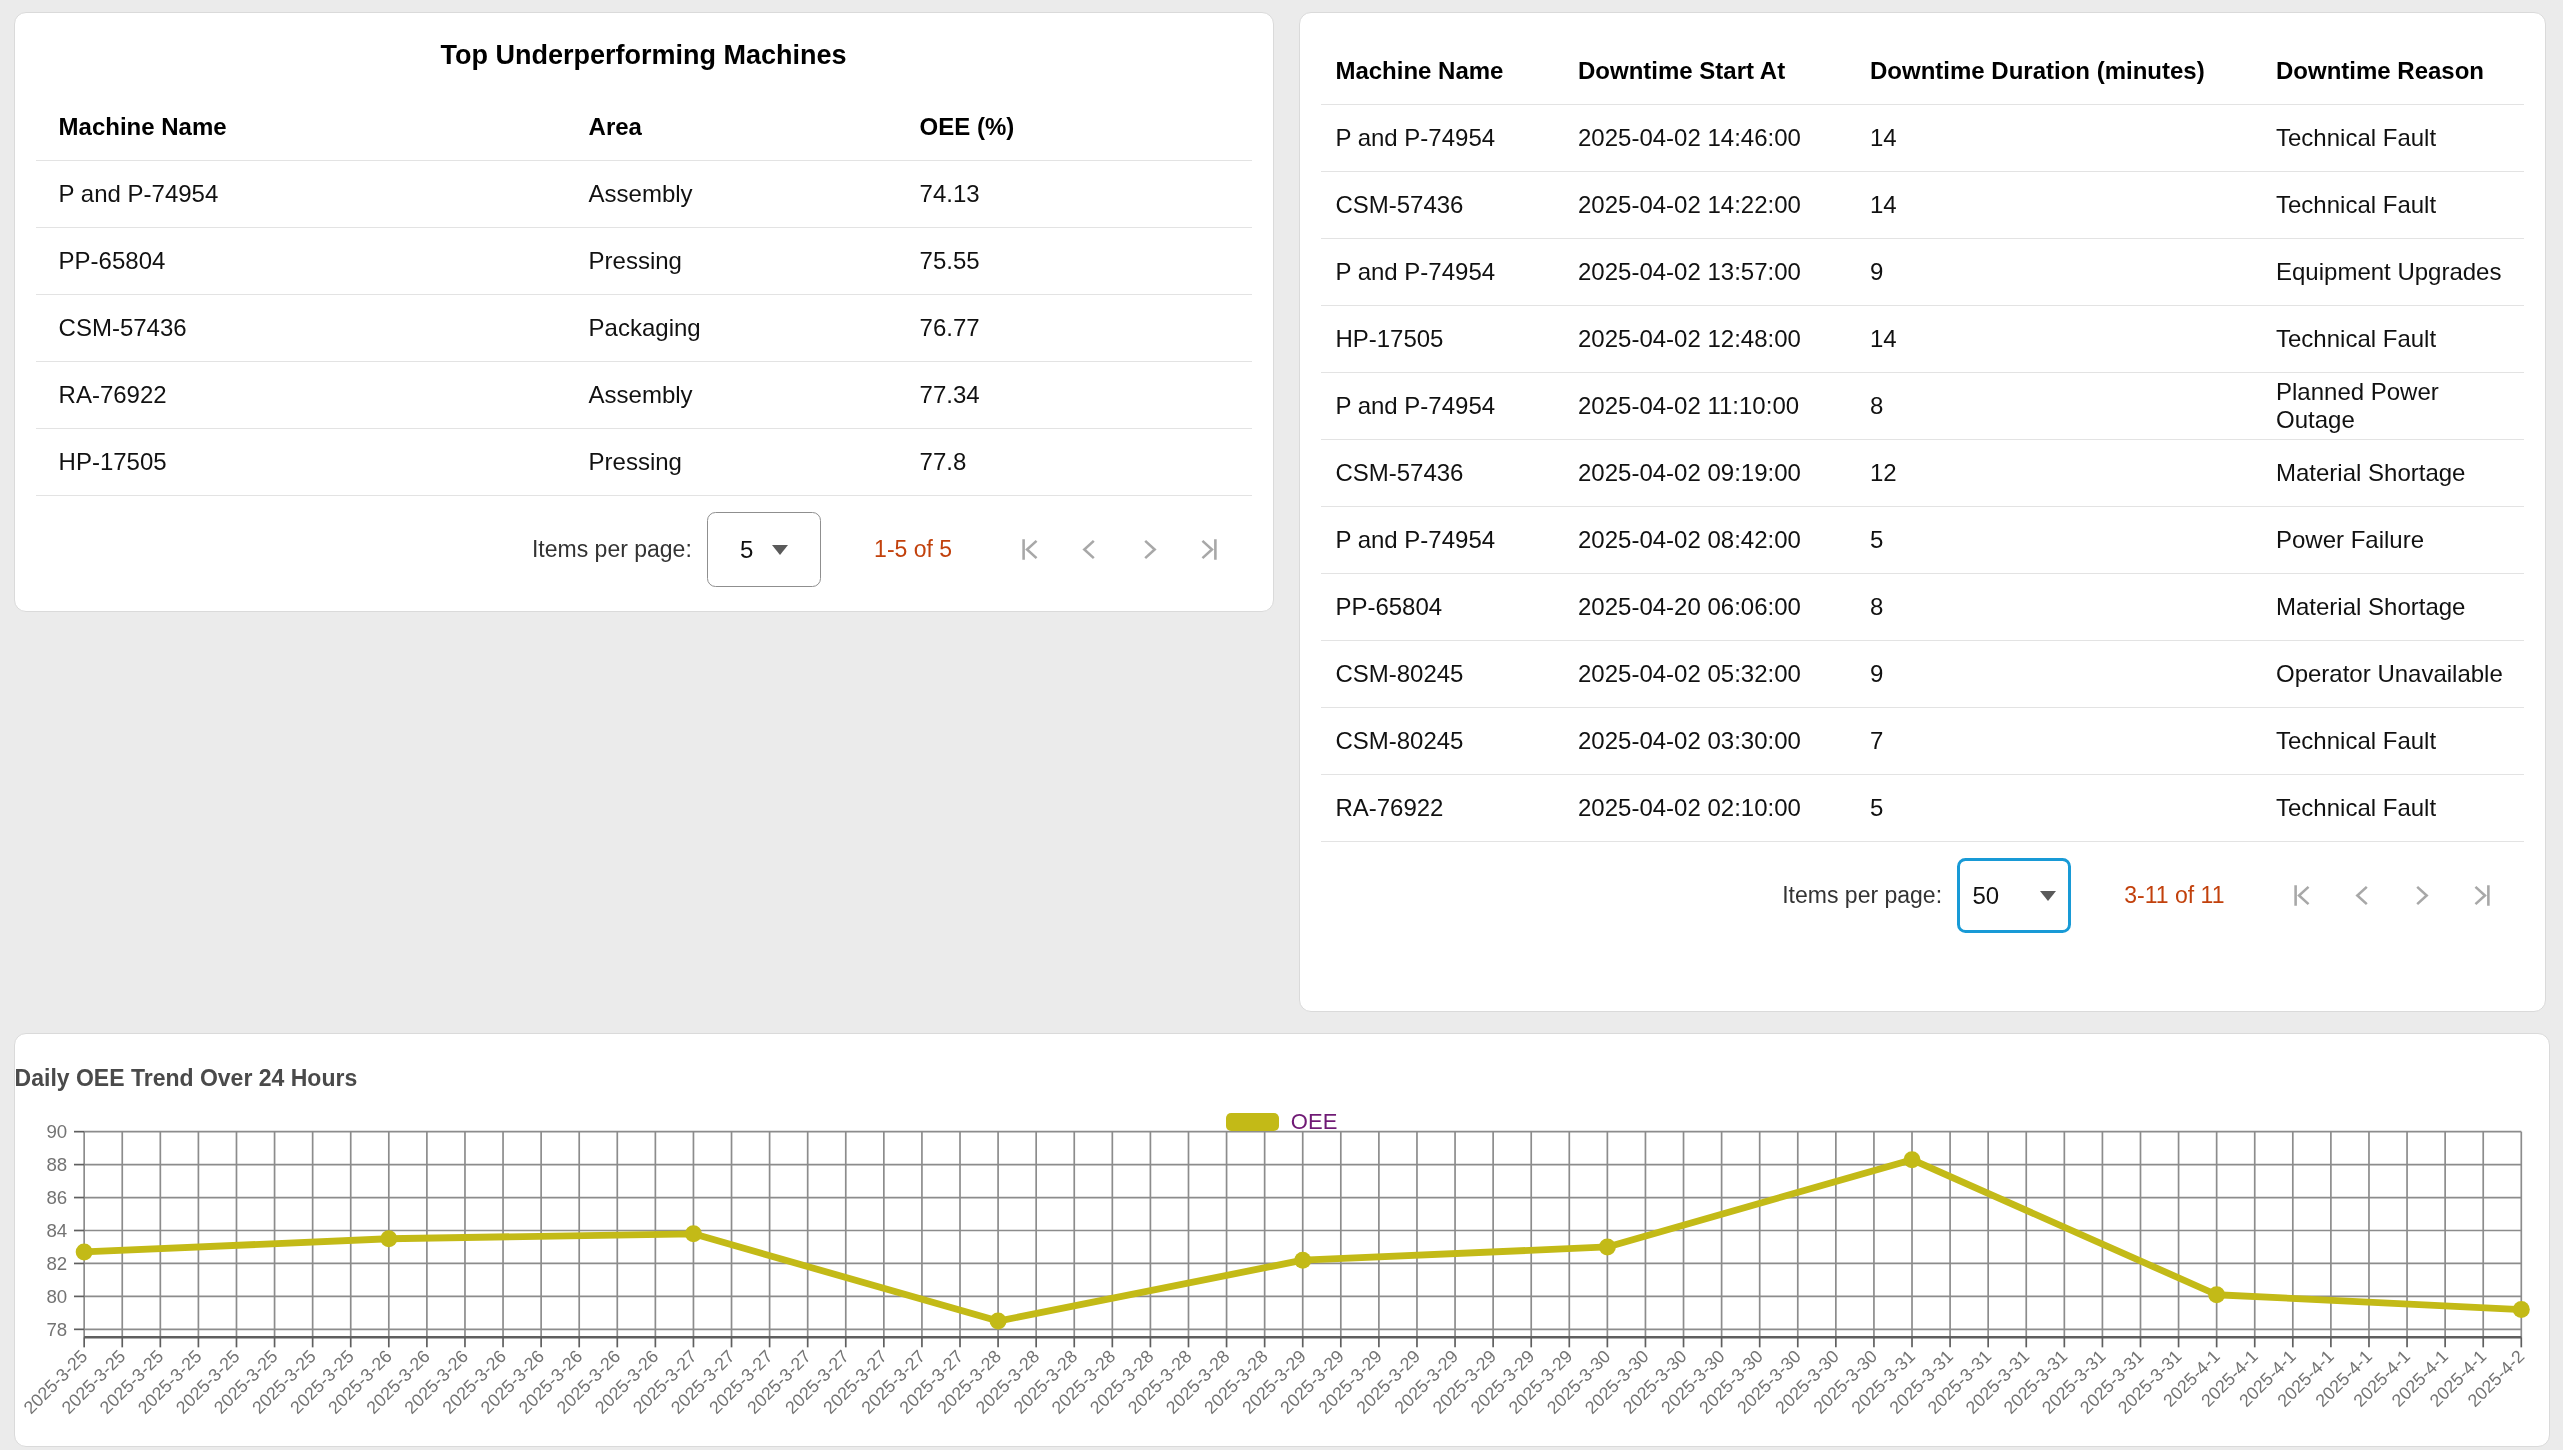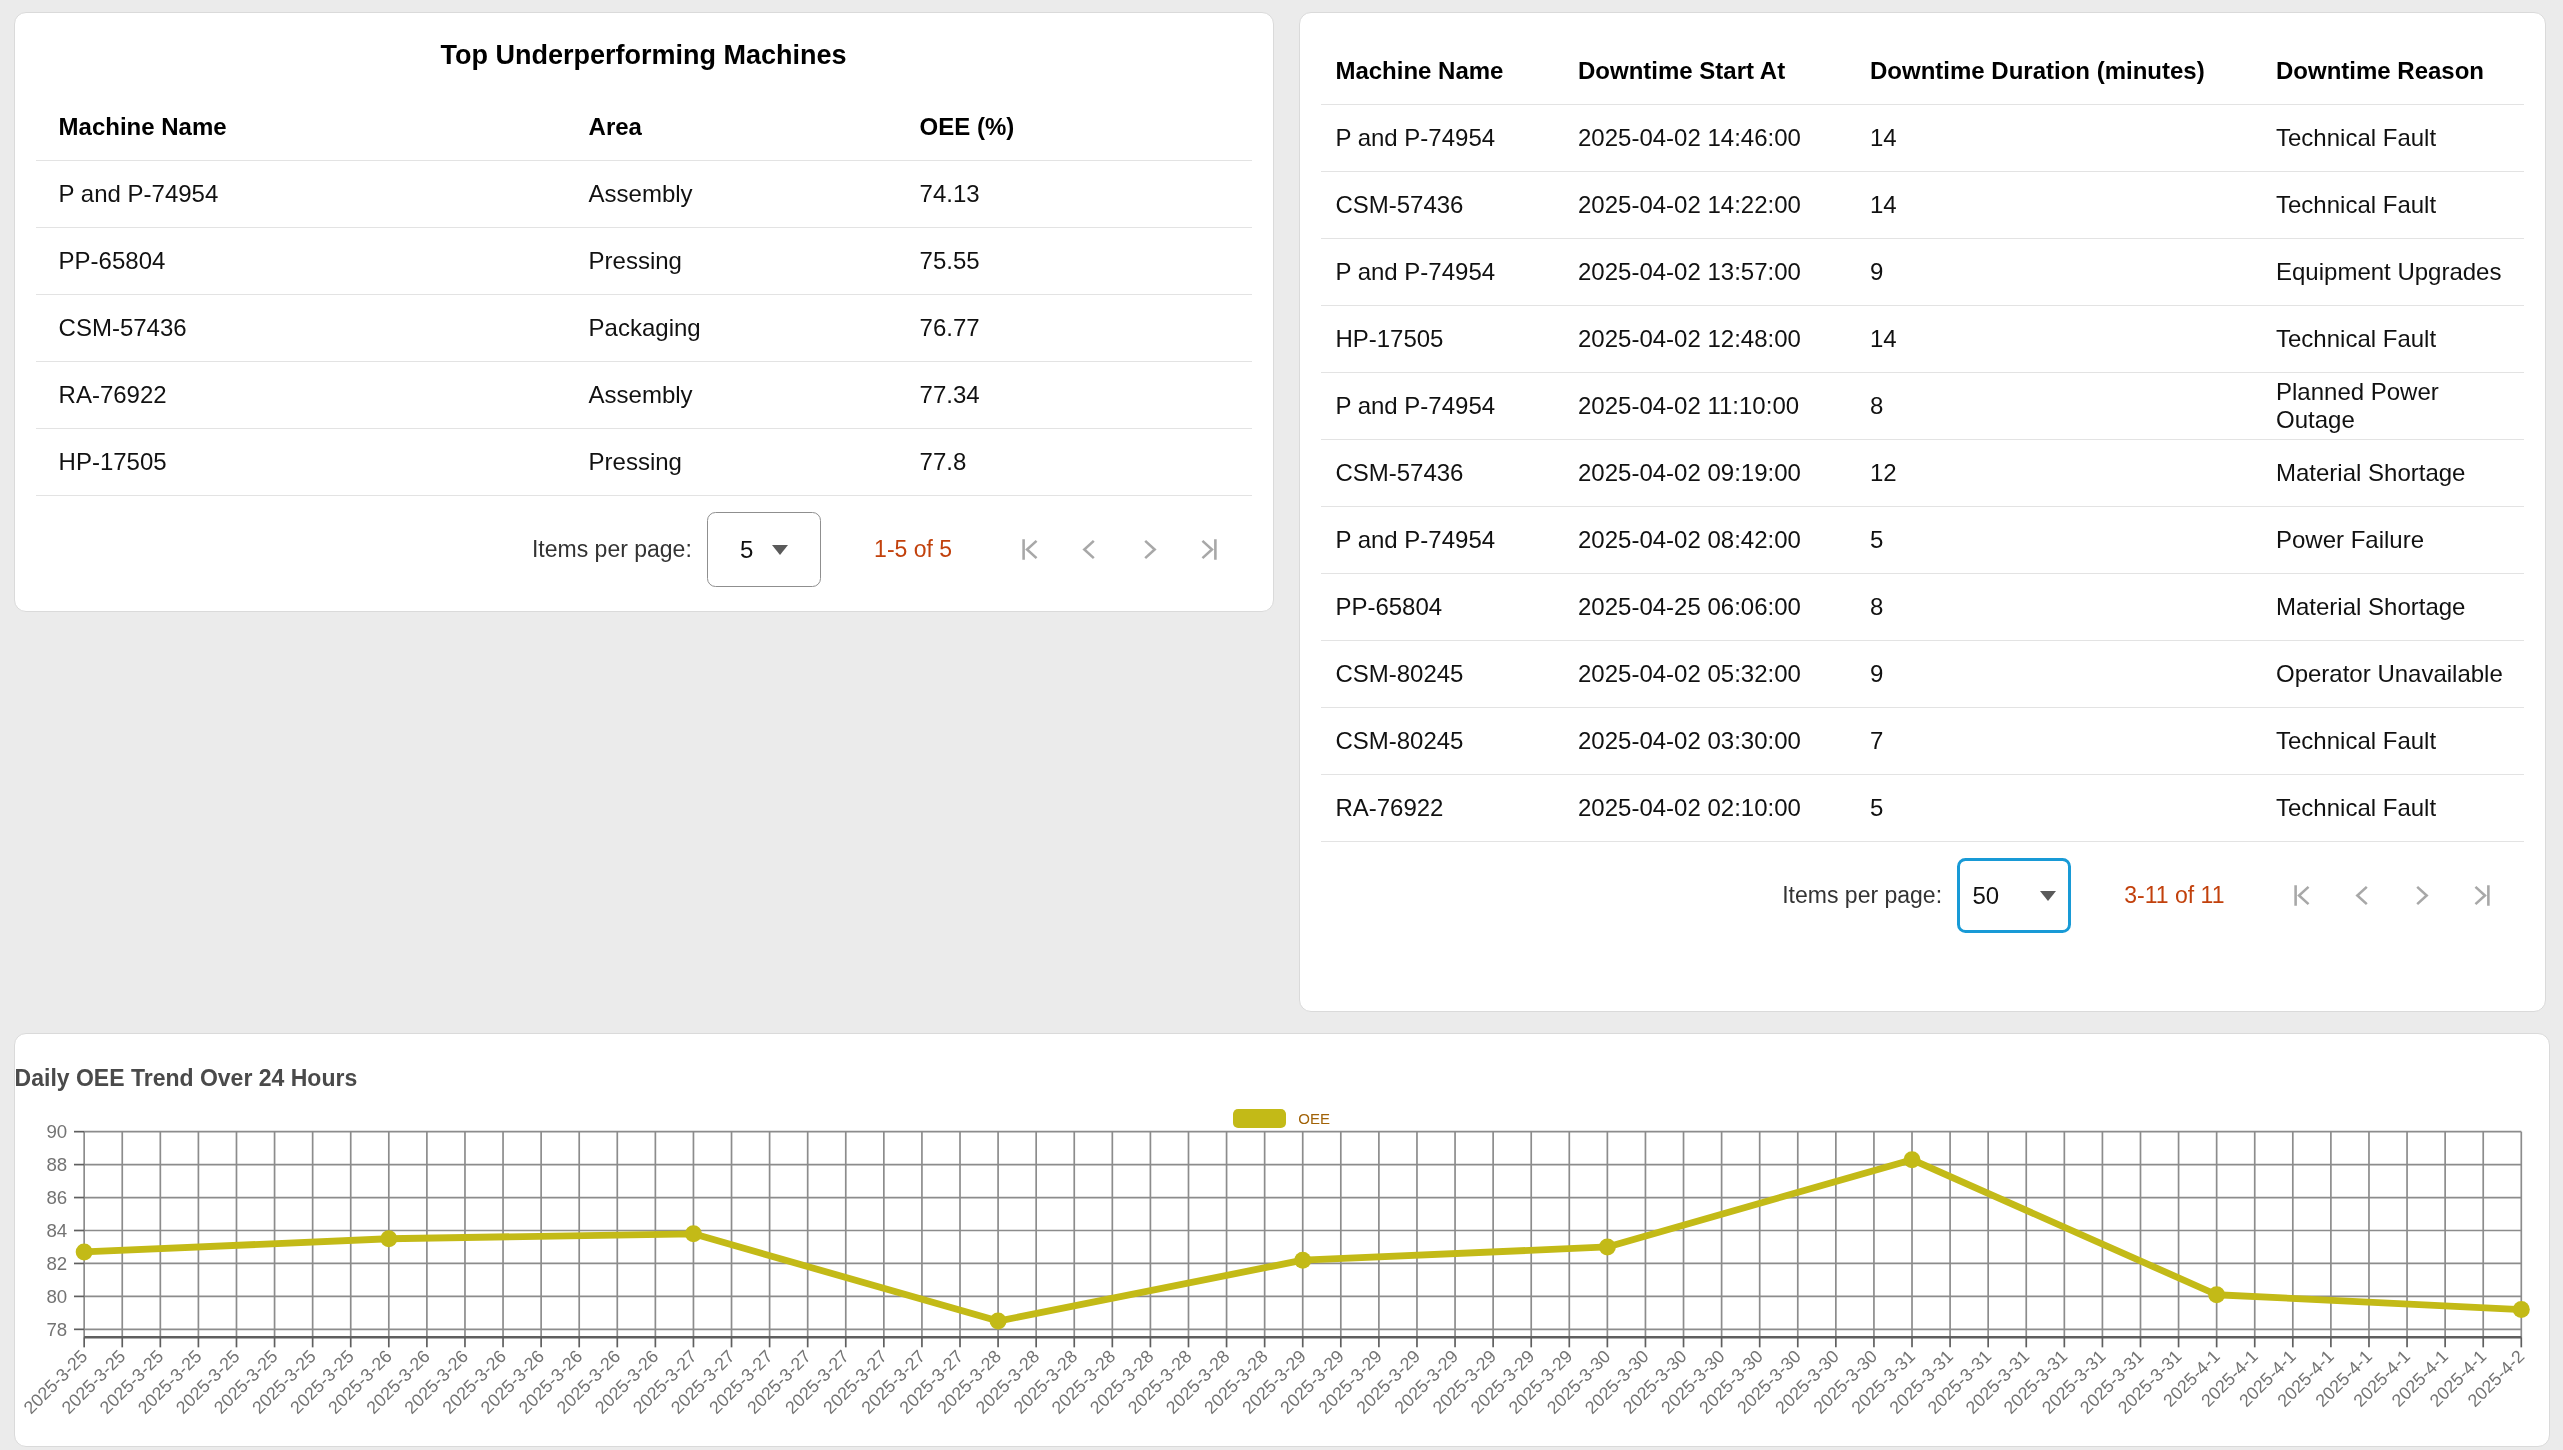--- a/index.html
+++ b/index.html
@@ -92,21 +92,21 @@
   #chart-title {
     position:absolute; left:0; top:31px; width:100%;
     text-align:left;
     font-size:23px; font-weight:bold; color:#4a4a4a;
   }
   #chart-legend {
     position:absolute; left:0; top:75px; width:100%;
     display:flex; align-items:center; justify-content:center; gap:12px;
   }
   .legend-swatch { width:53px; height:18.7px; border-radius:5.1px; }
-  .legend-label { font-size:15px; color:#a16207;text-align:center; }
+  .legend-label { font-size:22px; color:#701a75;text-align:center; }
   #oee-chart-svg { position:absolute; left:0; top:0; }
 </style>
 </head>
 <body>
 
 <section class="card" id="left-card">
   <h2 class="card-title">Top Underperforming Machines</h2>
   <div class="tbl">
     <div class="thead" id="left-thead">
         <div class="th th-first">Machine Name</div>
@@ -219,21 +219,21 @@
           <div class="td">Material Shortage</div>
         </div>
         <div class="trow">
           <div class="td td-first">P and P-74954</div>
           <div class="td">2025-04-02 08:42:00</div>
           <div class="td">5</div>
           <div class="td">Power Failure</div>
         </div>
         <div class="trow">
           <div class="td td-first">PP-65804</div>
-          <div class="td">2025-04-25 06:06:00</div>
+          <div class="td">2025-04-20 06:06:00</div>
           <div class="td">8</div>
           <div class="td">Material Shortage</div>
         </div>
         <div class="trow">
           <div class="td td-first">CSM-80245</div>
           <div class="td">2025-04-02 05:32:00</div>
           <div class="td">9</div>
           <div class="td">Operator Unavailable</div>
         </div>
         <div class="trow">

